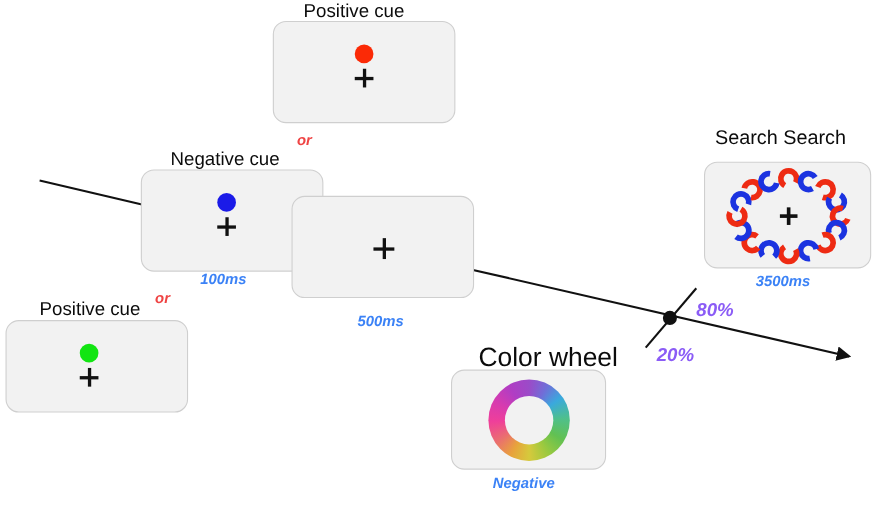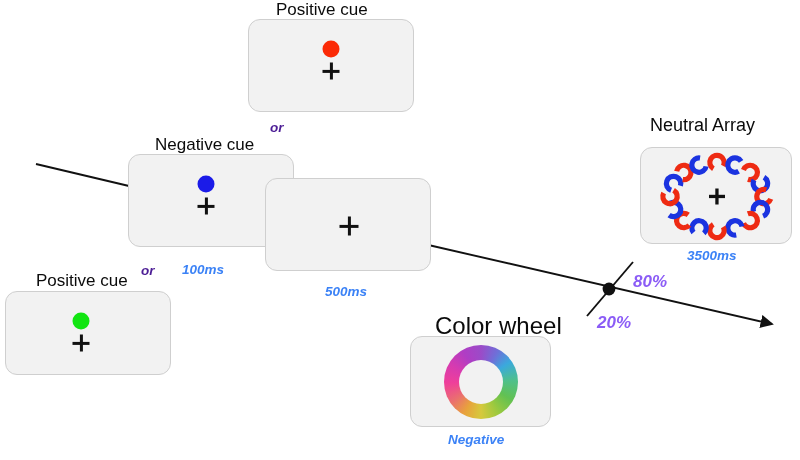--- a/index.html
+++ b/index.html
@@ -34,21 +34,21 @@
     font-style:italic;
     font-weight:bold;
     color:#3b82f6;
     white-space:nowrap;
   }
   .orlab{
     position:absolute;
     font-size:13.5px;
     font-style:italic;
     font-weight:bold;
-    color:#4c1d95;
+    color:#ef4444;
     white-space:nowrap;
   }
   .pct{
     position:absolute;
     font-size:17px;
     font-style:italic;
     font-weight:bold;
     color:#8b5cf6;
     white-space:nowrap;
   }
@@ -94,41 +94,41 @@
   <div class="orlab" style="left:270px;top:120px;">or</div>
 
   <div class="title" style="left:155px;top:135px;">Negative cue</div>
   <div class="panel" style="left:128px;top:154px;width:166px;height:93px;">
     <div class="panel-inner">
       <div class="dot" style="left:77px;top:29px;width:17px;height:17px;background:#1B1BE8;"></div>
       <div class="fix" style="left:77px;top:51px;width:17px;height:17px;"></div>
     </div>
   </div>
   <div class="orlab" style="left:141px;top:263px;">or</div>
-  <div class="dur" style="left:182px;top:262px;">100ms</div>
+  <div class="dur" style="left:182px;top:246px;">100ms</div>
 
   <div class="title" style="left:36px;top:271px;">Positive cue</div>
   <div class="panel" style="left:5px;top:291px;width:166px;height:84px;">
     <div class="panel-inner">
       <div class="dot" style="left:75px;top:29px;width:17px;height:17px;background:#12E512;"></div>
       <div class="fix" style="left:75px;top:51px;width:17px;height:17px;"></div>
     </div>
   </div>
 
   <div class="panel" style="left:265px;top:178px;width:166px;height:93px;">
     <div class="panel-inner">
       <div class="fix" style="left:83px;top:47px;width:19px;height:19px;"></div>
     </div>
   </div>
   <div class="dur" style="left:325px;top:284px;">500ms</div>
 
   <div class="pct" style="left:633px;top:272px;">80%</div>
   <div class="pct" style="left:597px;top:313px;">20%</div>
 
-  <div class="title" style="left:650px;top:115px;font-size:18px;">Neutral Array</div>
+  <div class="title" style="left:650px;top:115px;font-size:18px;">Search Search</div>
   <div class="panel" style="left:640px;top:147px;width:152px;height:97px;">
     <div class="panel-inner">
       <svg viewBox="0 0 152 97" style="width:152px;height:97px;">
         <g id="landolt-ring" stroke-linecap="butt" fill="none" stroke-width="5.6">
             <circle cx="76.00" cy="14.50" r="7.2" stroke="#EE2B13" fill="none" stroke-width="5.2" stroke-dasharray="33.48 11.76" transform="rotate(120 76.00 14.50)"></circle>
             <circle cx="93.99" cy="17.09" r="7.2" stroke="#1B33E0" fill="none" stroke-width="5.2" stroke-dasharray="33.48 11.76" transform="rotate(60 93.99 17.09)"></circle>
             <circle cx="109.23" cy="24.46" r="7.2" stroke="#EE2B13" fill="none" stroke-width="5.2" stroke-dasharray="33.48 11.76" transform="rotate(200 109.23 24.46)"></circle>
             <circle cx="119.42" cy="35.49" r="7.2" stroke="#1B33E0" fill="none" stroke-width="5.2" stroke-dasharray="33.48 11.76" transform="rotate(300 119.42 35.49)"></circle>
             <circle cx="123.00" cy="48.50" r="7.2" stroke="#EE2B13" fill="none" stroke-width="5.2" stroke-dasharray="33.48 11.76" transform="rotate(20 123.00 48.50)"></circle>
             <circle cx="119.42" cy="61.51" r="7.2" stroke="#1B33E0" fill="none" stroke-width="5.2" stroke-dasharray="33.48 11.76" transform="rotate(160 119.42 61.51)"></circle>

